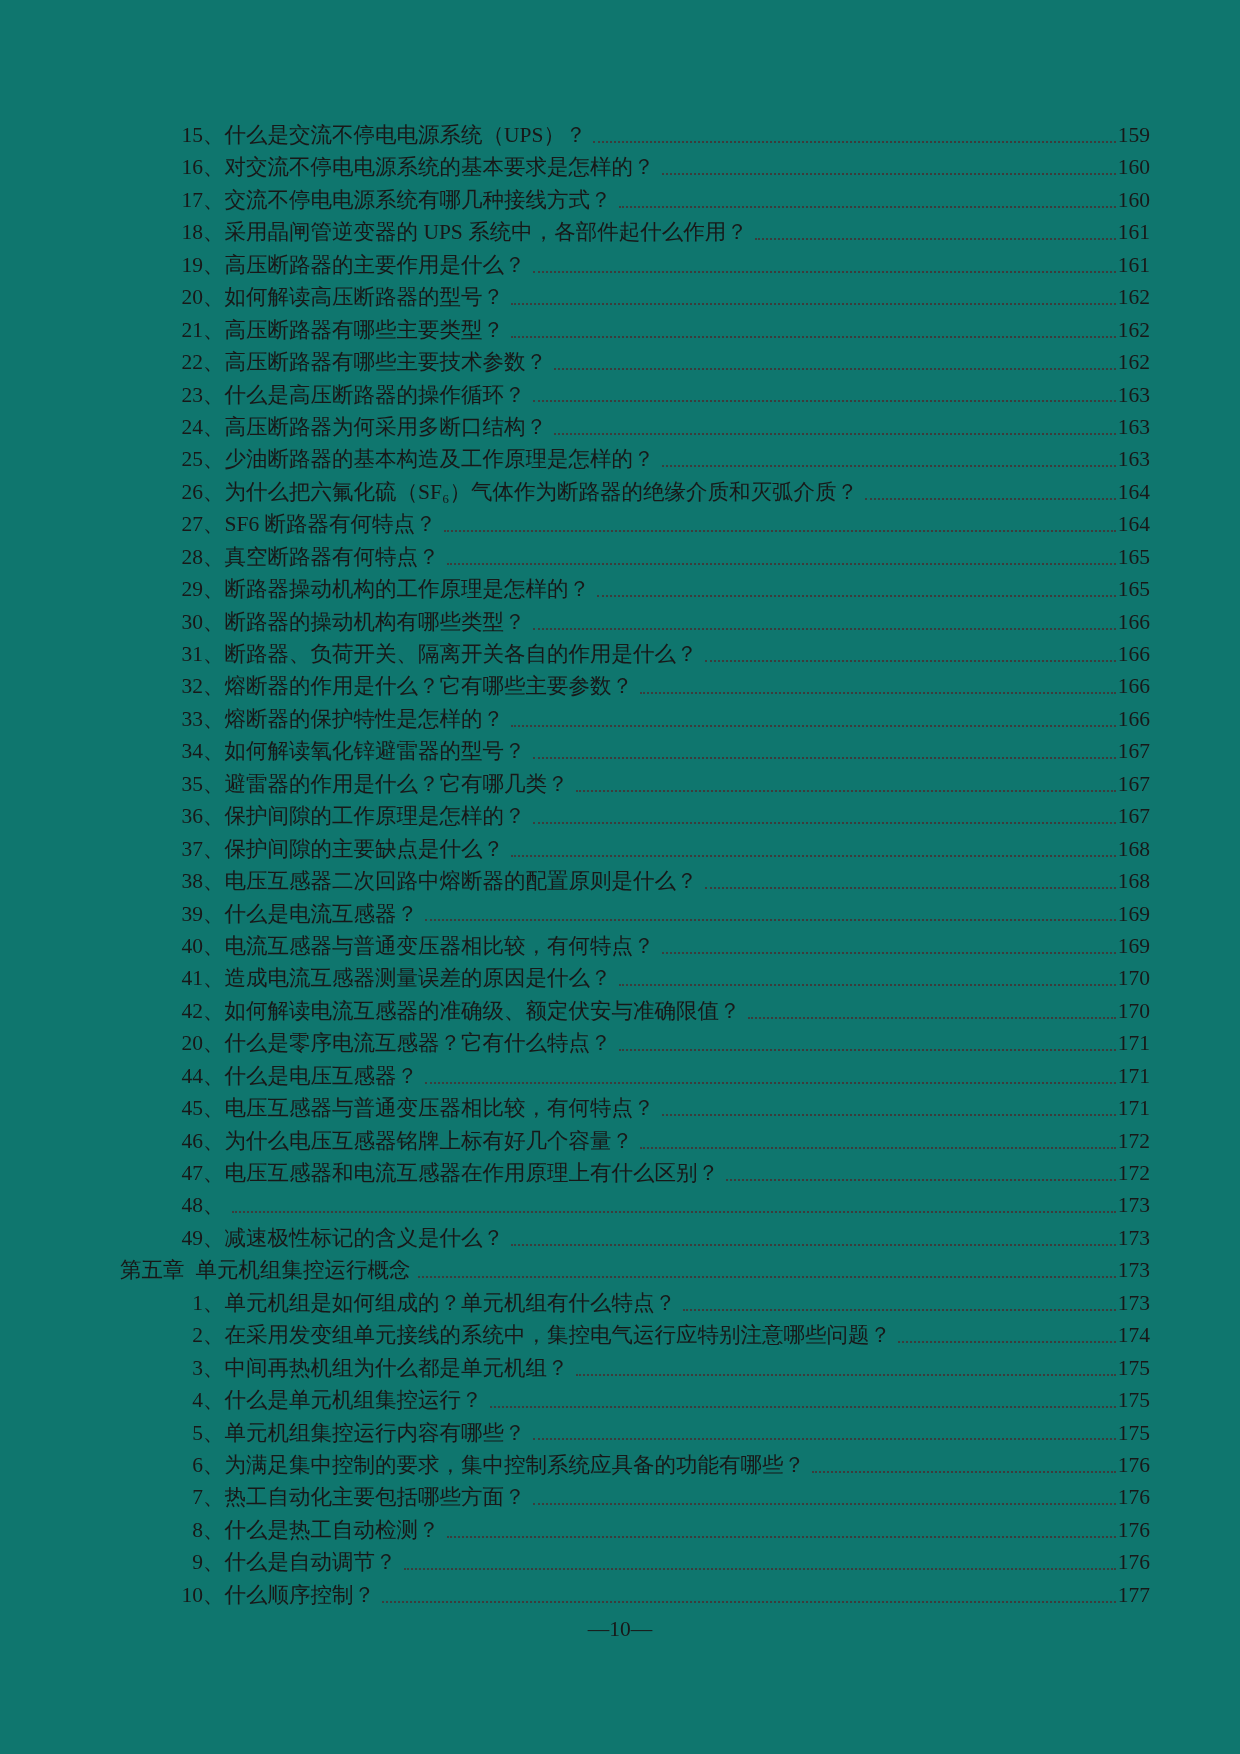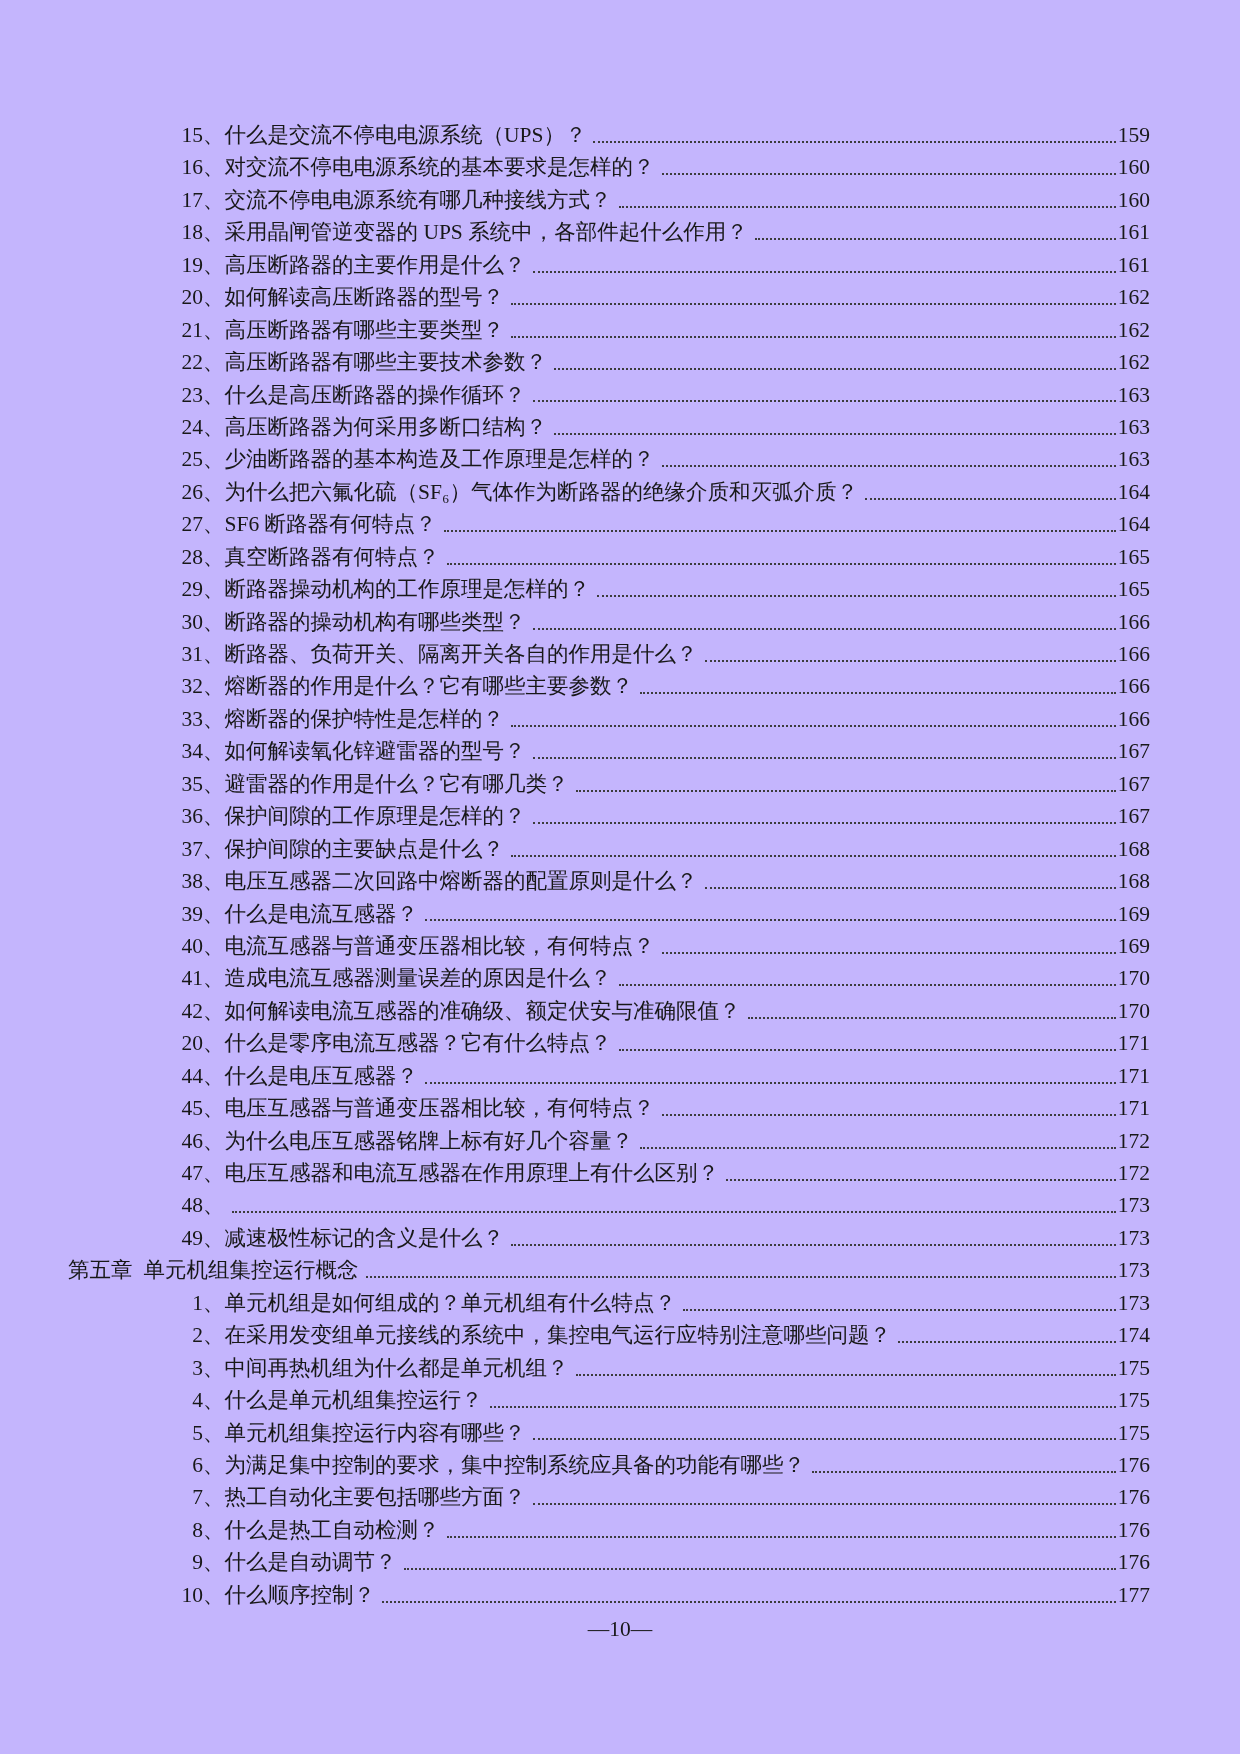--- a/index.html
+++ b/index.html
@@ -7,39 +7,40 @@
     width: 1240px; height: 1754px;
     background: #ffffff;
     color: #181818;
     font-family: "Liberation Serif", "DejaVu Serif", serif;
     position: relative;
     overflow: hidden;
   }
   .page {
     position: absolute;
     inset: 0;
-    background: #c4b5fd;
+    background: #0f766e;
   }
   .toc {
     position: absolute;
     top: 119px;
     left: 0;
     width: 1150px;
   }
   .row {
     display: flex;
     align-items: baseline;
     height: 32.45px;
     line-height: 32.45px;
     font-size: 21.5px;
     padding-left: 180px;
     white-space: nowrap;
   }
   .row.chapter {
-    padding-left: 68px;
+    padding-left: 112px;
+    margin-left: 8px;
   }
   .num {
     flex: none;
     min-width: 23px;
     text-align: right;
   }
   .sep {
     flex: none;
   }
   .text {

